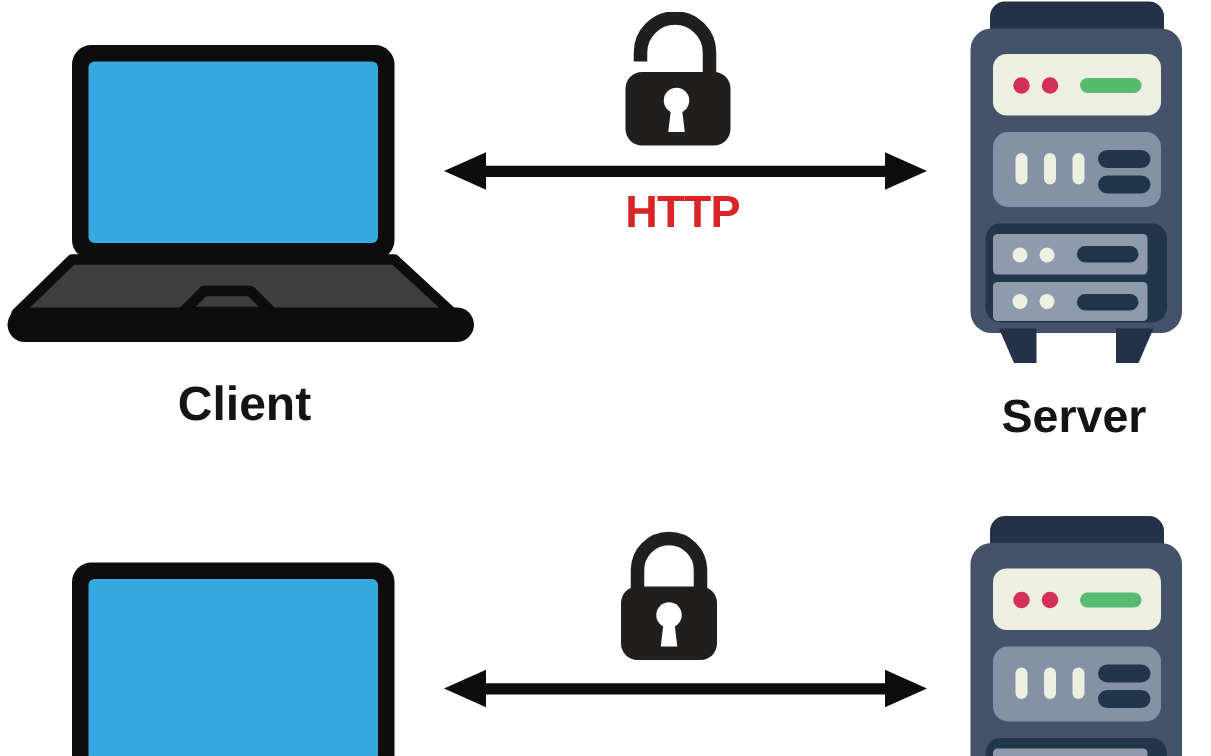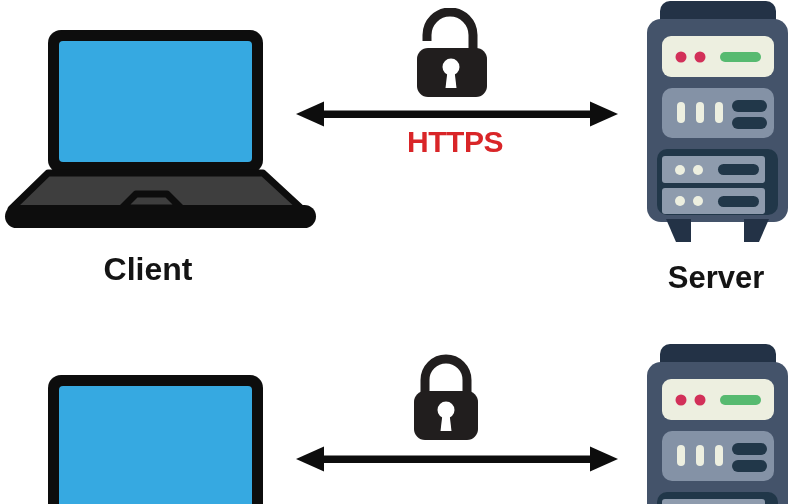--- a/index.html
+++ b/index.html
@@ -21,21 +21,21 @@
   .arrow-top     { left: 295px; top: 99px;  width: 324px; height: 30px; }
   .arrow-bottom  { left: 295px; top: 444px; width: 324px; height: 30px; }
   .label {
     position: absolute;
     font-weight: 700;
     color: var(--label-black, #141414);
     text-align: center;
     white-space: nowrap;
     line-height: 1.1;
   }
-  .client-label  { left: 33px;  top: 252px; width: 230px; font-size: 32px; }
+  .client-label  { left: 48px;  top: 252px; width: 230px; font-size: 32px; }
   .server-label  { left: 601px; top: 261px; width: 230px; font-size: 31px; }
   .protocol {
     color: var(--protocol-red, #d92528);
     font-size: 30px;
     letter-spacing: -0.5px;
   }
   .http-label  { left: 340px; top: 125px; width: 230px; }
   .https-label { left: 340px; top: 471px; width: 230px; }
 </style>
 </head>
@@ -105,21 +105,21 @@
     <use href="#sym-laptop"></use>
   </svg>
   <div class="label client-label">Client</div>
 
   <svg class="icon lock-open">
     <use href="#sym-lock-open"></use>
   </svg>
   <svg class="icon arrow-top">
     <use href="#sym-arrow"></use>
   </svg>
-  <div class="label protocol http-label">HTTPS</div>
+  <div class="label protocol http-label">HTTP</div>
 
   <svg class="icon server-top">
     <use href="#sym-server"></use>
   </svg>
   <div class="label server-label">Server</div>
 
   <svg class="icon laptop-bottom">
     <use href="#sym-laptop"></use>
   </svg>
 

